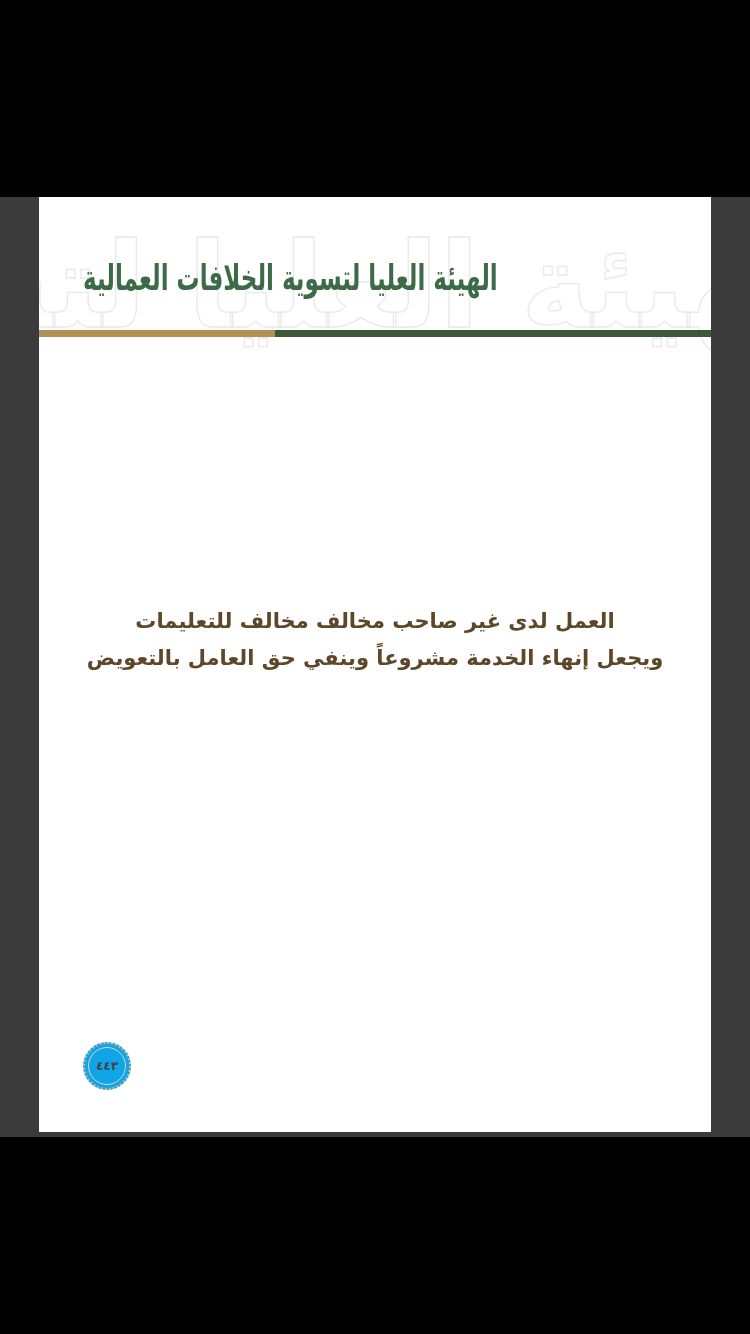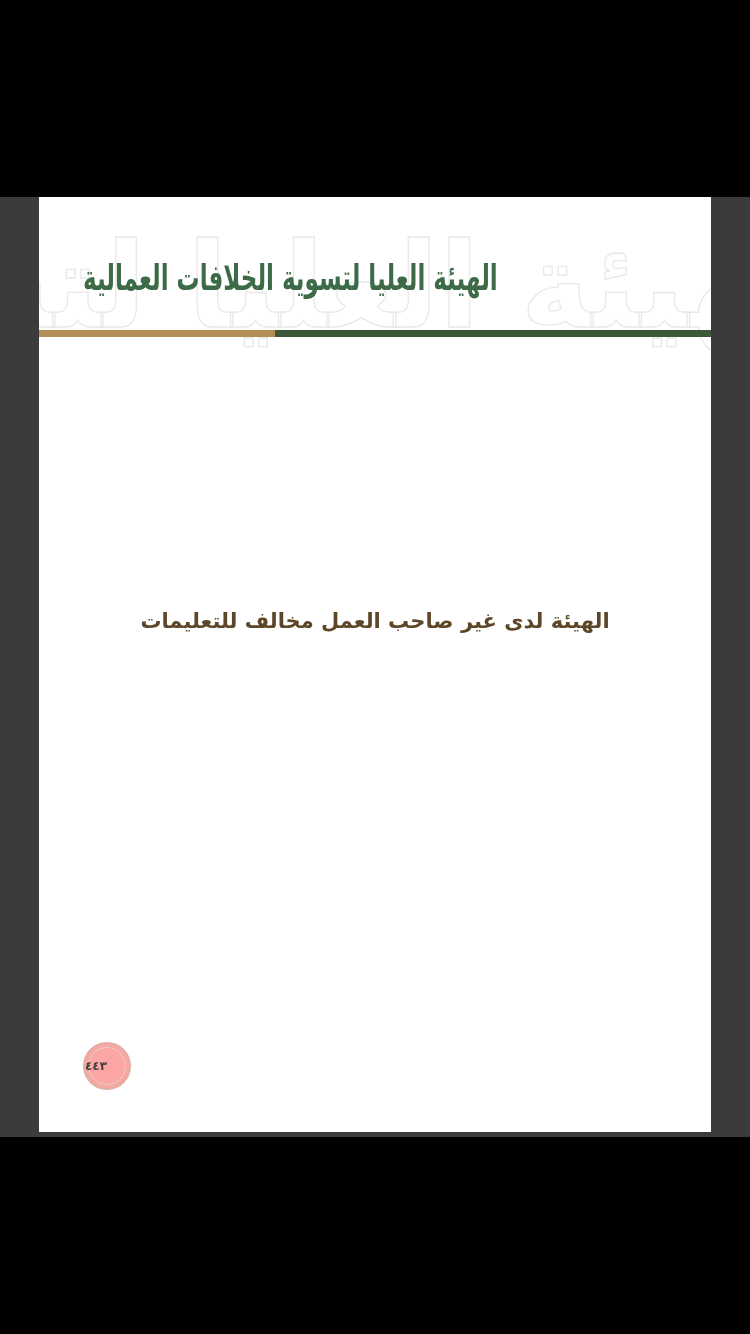--- a/index.html
+++ b/index.html
@@ -80,23 +80,24 @@
   }
   .ruling p { margin: 0; line-height: 37px; }
   
   .ornament {
     position: absolute;
     top: 845px; left: 44px;
     width: 44px; height: 44px;
     z-index: 2;
     border: 2px dotted #c6b89e;
     border-radius: 50%;
-    background: #fca5a5;
+    background: #0ea5e9;
     display: flex;
     align-items: center;
+    justify-content: center;
   }
   .ornament::before {
     content: "";
     position: absolute;
     inset: 3px;
     border: 1px solid #ddd3c1;
     border-radius: 50%;
   }
   .page-num {
     position: relative;
@@ -115,21 +116,22 @@
     <div class="watermark">الهيئة العليا لتسوية الخلافات العمالية</div>
 
     <div class="logo">الهيئة العليا لتسوية الخلافات العمالية</div>
 
     <div class="divider">
       <span class="divider-gold"></span>
       <span class="divider-green"></span>
     </div>
 
     <div class="ruling">
-      <p>الهيئة لدى غير صاحب العمل مخالف للتعليمات</p>
+      <p>العمل لدى غير صاحب مخالف مخالف للتعليمات</p>
+      <p>ويجعل إنهاء الخدمة مشروعاً وينفي حق العامل بالتعويض</p>
     </div>
 
     <div class="ornament">
       <span class="page-num">٤٤٣</span>
     </div>
 
   </div>
 </div>
 
 </body></html>

